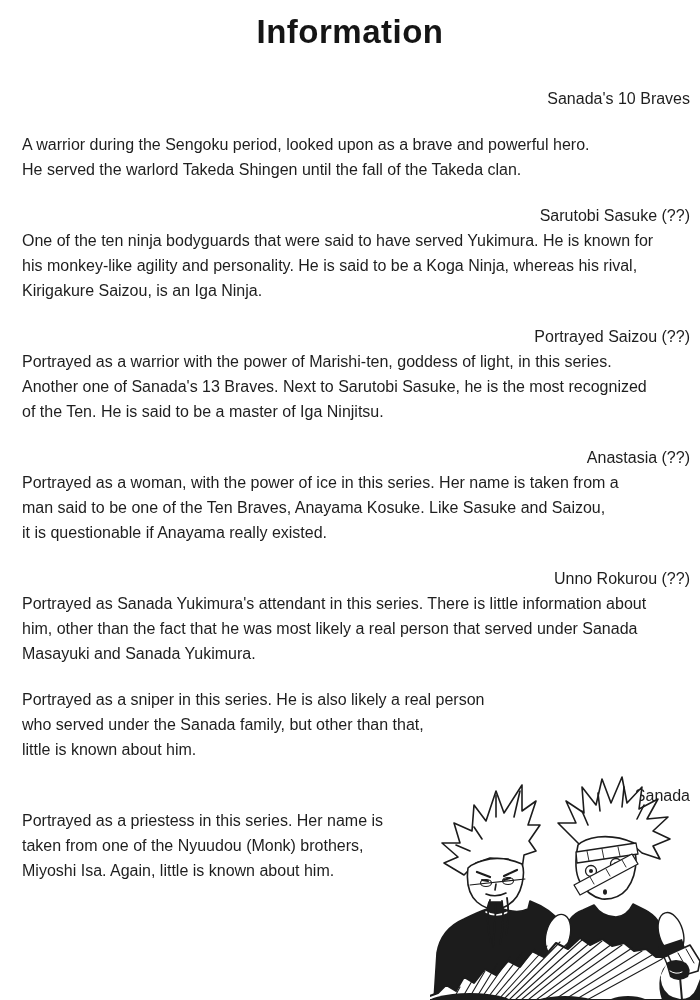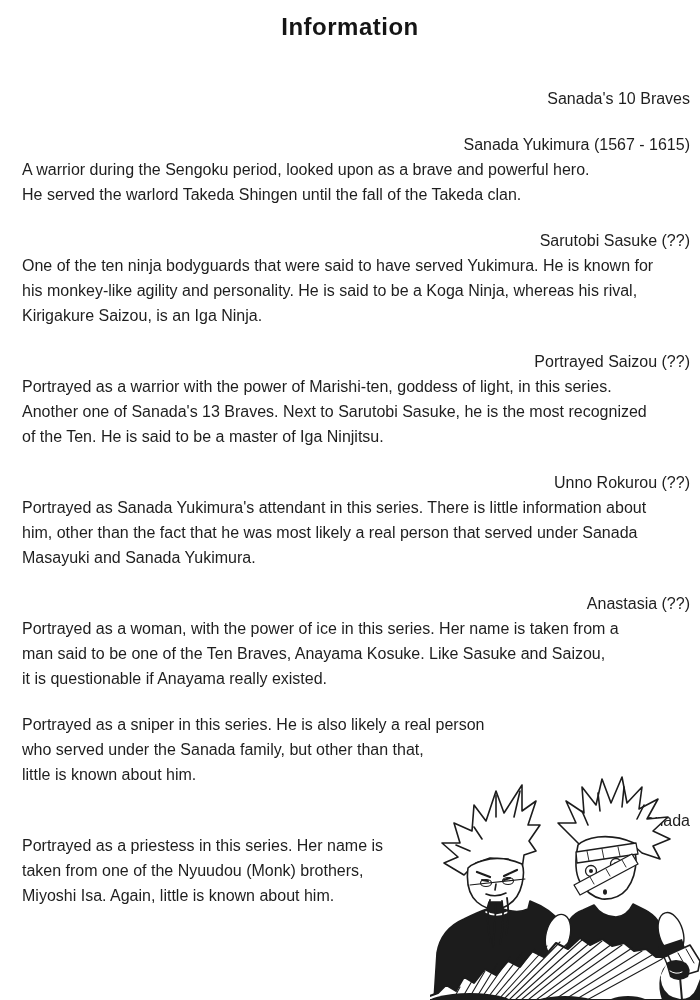--- a/index.html
+++ b/index.html
@@ -6,21 +6,21 @@
   body {
     width: 700px; height: 1000px;
     background: #ffffff;
     color: #1e1e1e;
     font-family: "Liberation Sans", sans-serif;
     position: relative;
     overflow: hidden;
   }
   .page-title {
     text-align: center;
-    font-size: 24px;
+    font-size: 33px;
     font-weight: bold;
     letter-spacing: 0.5px;
     padding-top: 13px;
     height: 42px;
     color: #151515;
   }
   .content {
     position: absolute;
     top: 86px; left: 22px; right: 10px;
   }
@@ -44,47 +44,46 @@
 </head>
 <body>
 
 <div class="page-title">Information</div>
 
 <div class="content">
   <div class="section">
     <div class="heading">Sanada's 10 Braves</div>
   </div>
   <div class="section">
-    <div class="heading">Sanada Yukimura (1567 - 1615)</div>
     <div class="body">A warrior during the Sengoku period, looked upon as a brave and powerful hero.
 He served the warlord Takeda Shingen until the fall of the Takeda clan.</div>
   </div>
   <div class="section">
     <div class="heading">Sarutobi Sasuke (??)</div>
     <div class="body">One of the ten ninja bodyguards that were said to have served Yukimura. He is known for
 his monkey-like agility and personality. He is said to be a Koga Ninja, whereas his rival,
 Kirigakure Saizou, is an Iga Ninja.</div>
   </div>
   <div class="section">
     <div class="heading">Portrayed Saizou (??)</div>
     <div class="body">Portrayed as a warrior with the power of Marishi-ten, goddess of light, in this series.
 Another one of Sanada's 13 Braves. Next to Sarutobi Sasuke, he is the most recognized
 of the Ten. He is said to be a master of Iga Ninjitsu.</div>
   </div>
   <div class="section">
+    <div class="heading">Anastasia (??)</div>
+    <div class="body">Portrayed as a woman, with the power of ice in this series. Her name is taken from a
+man said to be one of the Ten Braves, Anayama Kosuke. Like Sasuke and Saizou,
+it is questionable if Anayama really existed.</div>
+  </div>
+  <div class="section">
     <div class="heading">Unno Rokurou (??)</div>
     <div class="body">Portrayed as Sanada Yukimura's attendant in this series. There is little information about
 him, other than the fact that he was most likely a real person that served under Sanada
 Masayuki and Sanada Yukimura.</div>
-  </div>
-  <div class="section">
-    <div class="heading">Anastasia (??)</div>
-    <div class="body">Portrayed as a woman, with the power of ice in this series. Her name is taken from a
-man said to be one of the Ten Braves, Anayama Kosuke. Like Sasuke and Saizou,
-it is questionable if Anayama really existed.</div>
   </div>
   <div class="section">
     <div class="body">Portrayed as a sniper in this series. He is also likely a real person
 who served under the Sanada family, but other than that,
 little is known about him.</div>
   </div>
   <div class="section">
     <div class="heading">Sanada</div>
     <div class="body">Portrayed as a priestess in this series. Her name is
 taken from one of the Nyuudou (Monk) brothers,

